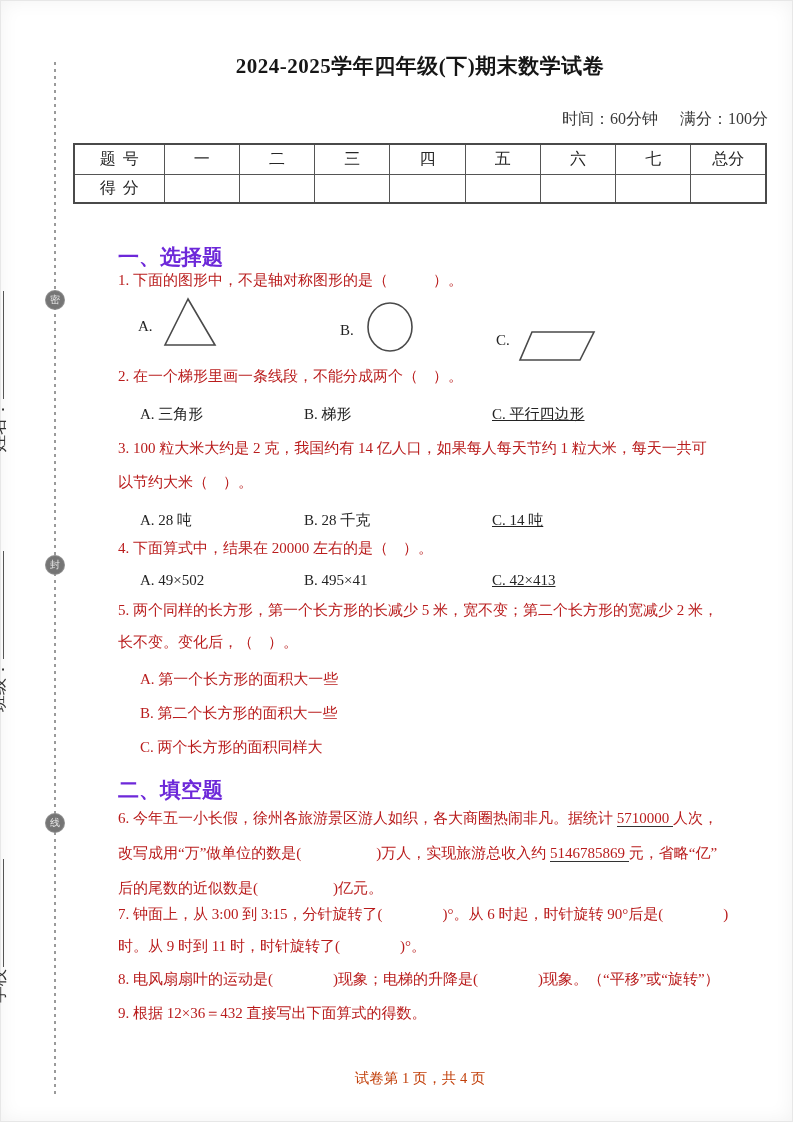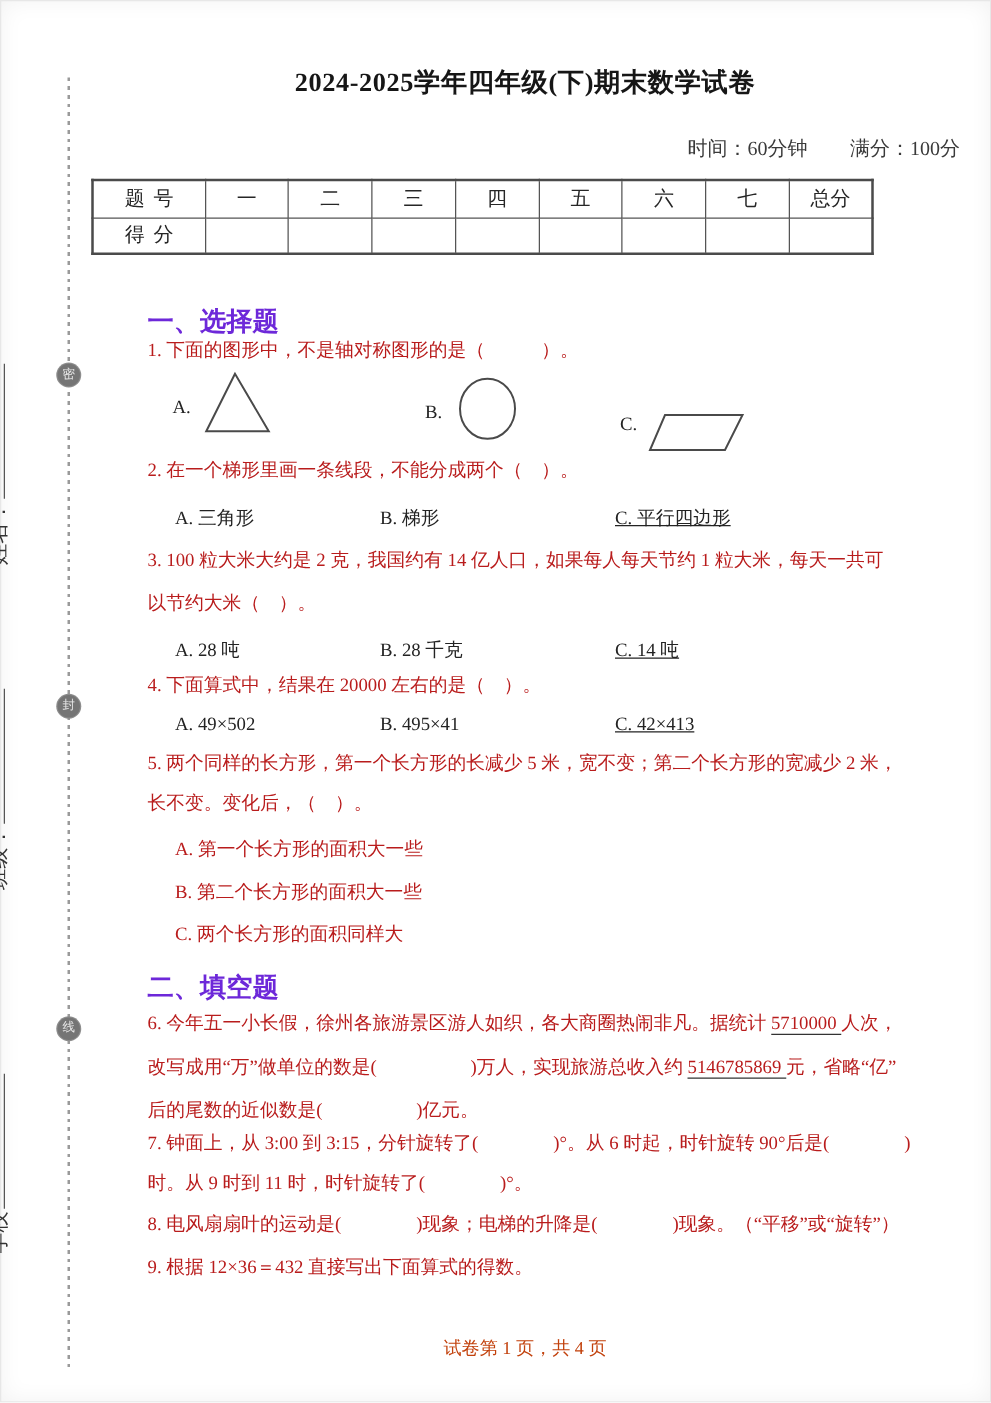--- a/index.html
+++ b/index.html
@@ -5,23 +5,23 @@
   html,body{margin:0;padding:0;background:#ffffff;}
   .page{
     position:relative;width:793px;height:1122px;background:#fff;overflow:hidden;
     font-family:"Liberation Serif","DejaVu Serif",serif;color:#222;
     box-shadow:inset 0 0 0 1px #e7e7e7, inset 0 0 20px rgba(0,0,0,.06);
   }
   
   .title{position:absolute;left:73px;top:52px;width:694px;text-align:center;
     font-size:21px;font-weight:bold;letter-spacing:.5px;color:#161616;white-space:nowrap;}
   .meta{position:absolute;top:109px;right:25px;font-size:16px;color:#3a3a3a;white-space:nowrap;}
-  .meta .m2{margin-left:30px;}
+  .meta .m2{margin-left:18px;}
   
-  .score-table{position:absolute;left:73px;top:143px;width:626px;border-collapse:collapse;
+  .score-table{position:absolute;left:73px;top:143px;width:694px;border-collapse:collapse;
     border:2px solid #4a4a4a;table-layout:fixed;}
   .score-table td{border:1.5px solid #555;text-align:center;font-size:16px;color:#262626;padding:0;}
   .score-table tr:first-child td{height:29px;}
   .score-table tr:last-child td{height:27px;}
   .score-table td.lbl{letter-spacing:7px;text-indent:7px;}
   .score-table col.c0{width:90px;}
   
   .fold-line{position:absolute;left:54px;top:62px;width:2px;height:1033px;
     background-image:repeating-linear-gradient(to bottom,#9a9a9a 0 3px,transparent 3px 7px);}
   .stamp{position:absolute;left:46px;width:18px;height:18px;border-radius:50%;

